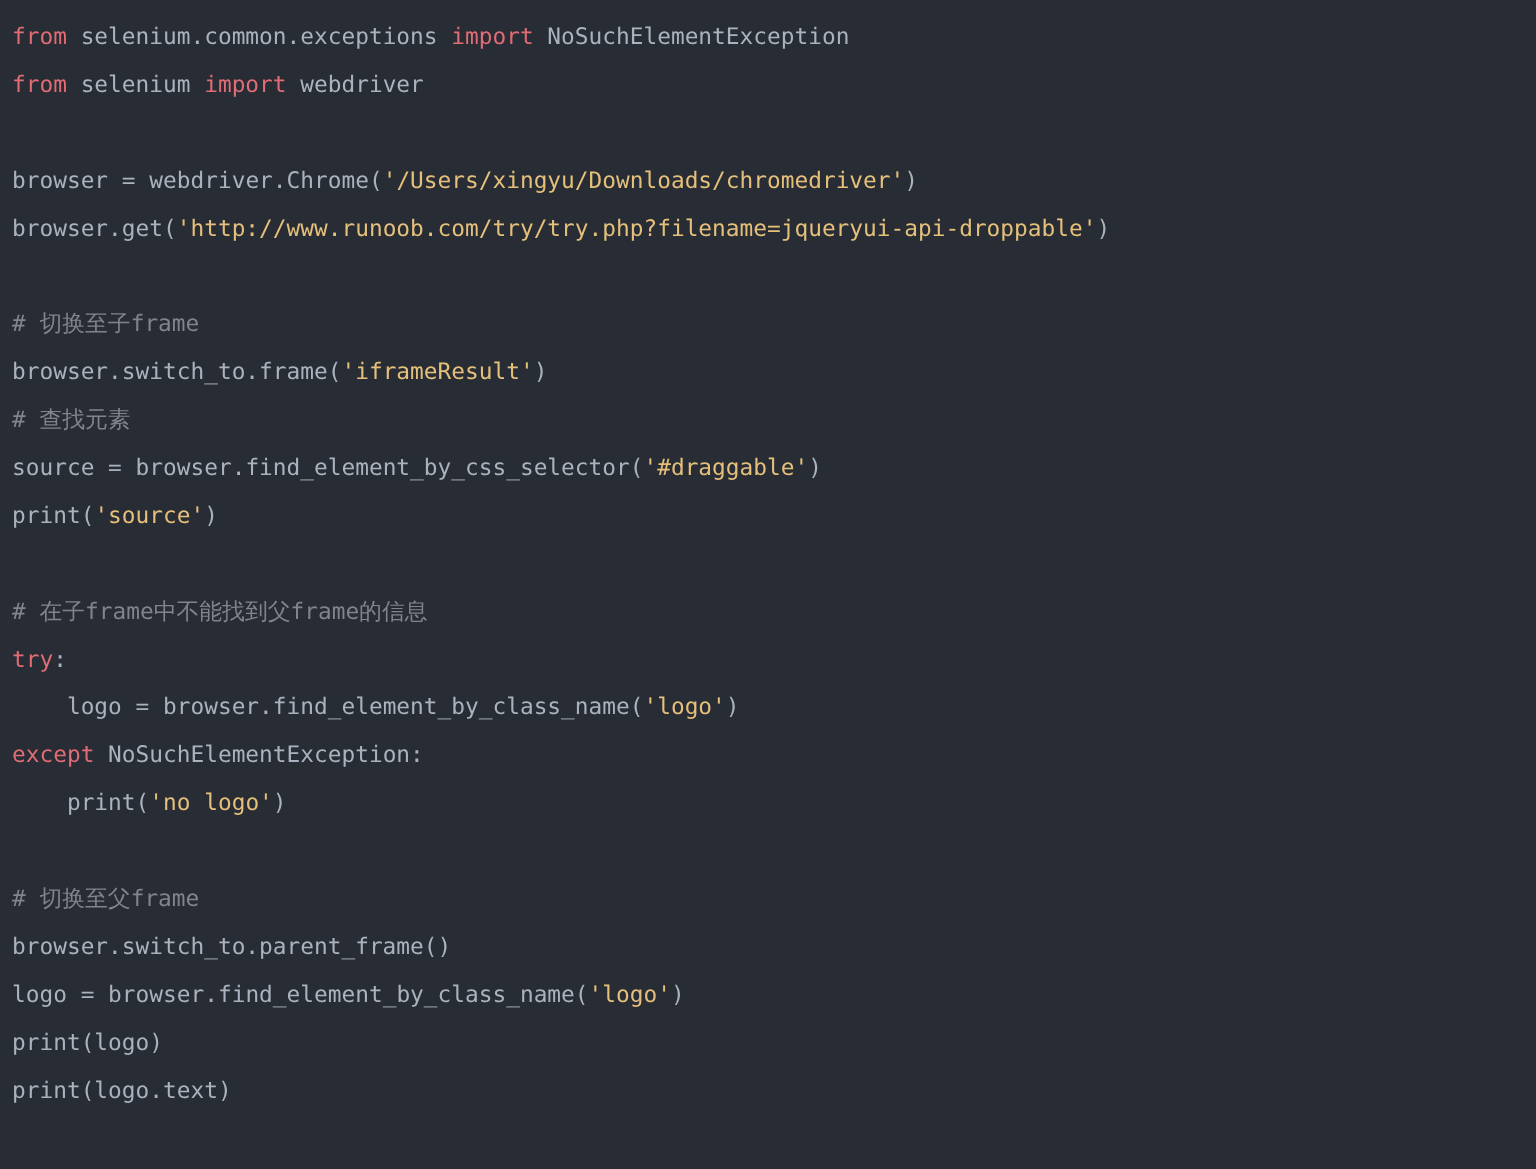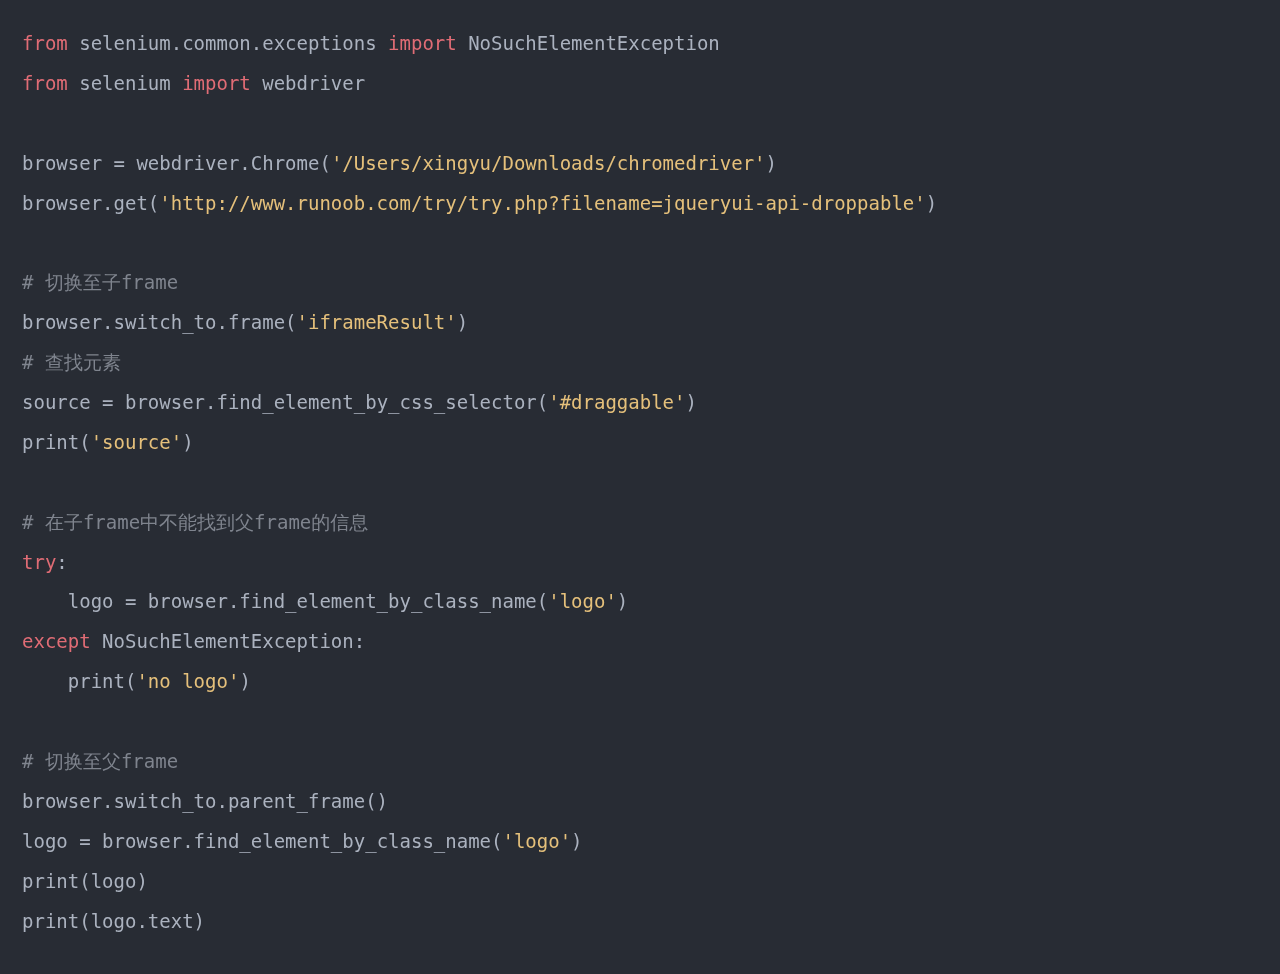--- a/index.html
+++ b/index.html
@@ -5,21 +5,21 @@
   html, body {
     margin: 0;
     padding: 0;
     background: #282c34;
     color: #abb2bf;
     font-family: "Consolas", "Menlo", "DejaVu Sans Mono", "Courier New", monospace;
     font-size: 19px;
     line-height: 2.1;
   }
   pre.code {
-    margin: 12px;
+    margin: 0;
     padding: 12px 10px 30px 10px;
     white-space: pre;
   }
   .kw { color: #e06c75; }
   .ident { color: #abb2bf; }
   .punct { color: #abb2bf; }
   .str { color: #e5c07b; }
   .comment { color: #7f848e; }
   .builtin { color: #abb2bf; }
 </style>

